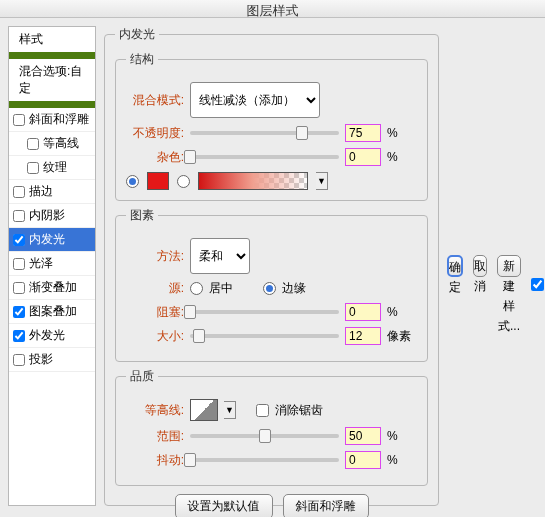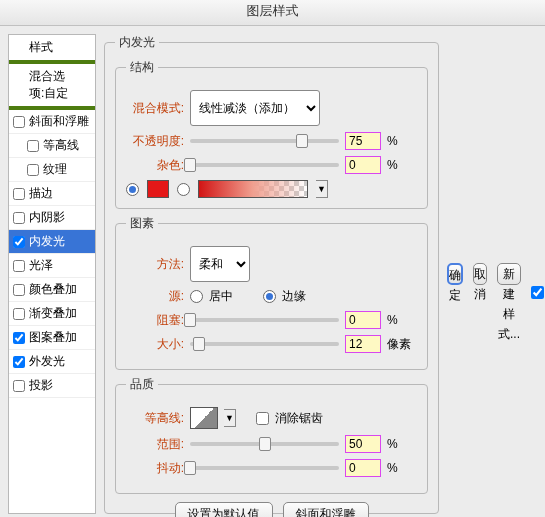--- a/index.html
+++ b/index.html
@@ -1,21 +1,21 @@
 <!DOCTYPE html>
 <html><head>
 <meta charset="utf-8">
 <style>
 * { box-sizing: border-box; margin: 0; padding: 0; font-family: "Helvetica Neue", Arial, sans-serif; font-size: 12px; }
 body { background: #ececec; width: 545px; height: 517px; overflow: hidden; }
 .dialog { width: 545px; height: 517px; background: #ececec; }
-.titlebar { height: 26px; text-align: center; line-height: 22px; font-size: 13px; color: #333; border-bottom: 1px solid #c0c0c0; background: linear-gradient(#f7f7f7,#e5e5e5); }
+.titlebar { height: 18px; text-align: center; line-height: 22px; font-size: 13px; color: #333; border-bottom: 1px solid #c0c0c0; background: linear-gradient(#f7f7f7,#e5e5e5); }
 .main { display: flex; padding: 8px; gap: 8px; }
 .sidebar { width: 88px; border: 1px solid #b8b8b8; background: #fff; }
-.side-head { padding: 4px 20px; border-bottom: 4px solid #4d7c0f; }
+.side-head { padding: 4px 10px; border-bottom: 7px solid #4d7c0f; }
 .side-item { display: flex; align-items: center; gap: 4px; padding: 3px 4px; border-bottom: 1px solid #eee; cursor: pointer; }
 .side-item.sub { padding-left: 18px; }
 .side-item.selected { background: #3874d6; color: #fff; }
 .side-item input[type=checkbox] { width: 12px; height: 12px; }
 .content { flex: 1; display: flex; flex-direction: column; gap: 6px; }
 fieldset { border: 1px solid #b8b8b8; border-radius: 4px; padding: 8px 10px 10px 10px; }
 legend { padding: 0 4px; color: #333; }
 .outer-fs { height: 480px; }
 .row { display: flex; align-items: center; gap: 6px; margin: 6px 0; }
 .lbl { width: 58px; text-align: right; color: #c2410c; }
@@ -75,24 +75,20 @@
       <div class="side-item selected">
           <input type="checkbox" checked="" style="">
           <span>内发光</span>
         </div>
       <div class="side-item">
           <input type="checkbox" style="">
           <span>光泽</span>
         </div>
       <div class="side-item">
           <input type="checkbox" style="">
-          <span>颜色叠加</span>
-        </div>
-      <div class="side-item">
-          <input type="checkbox" style="">
           <span>渐变叠加</span>
         </div>
       <div class="side-item">
           <input type="checkbox" checked="" style="">
           <span>图案叠加</span>
         </div>
       <div class="side-item">
           <input type="checkbox" checked="" style="">
           <span>外发光</span>
         </div>

